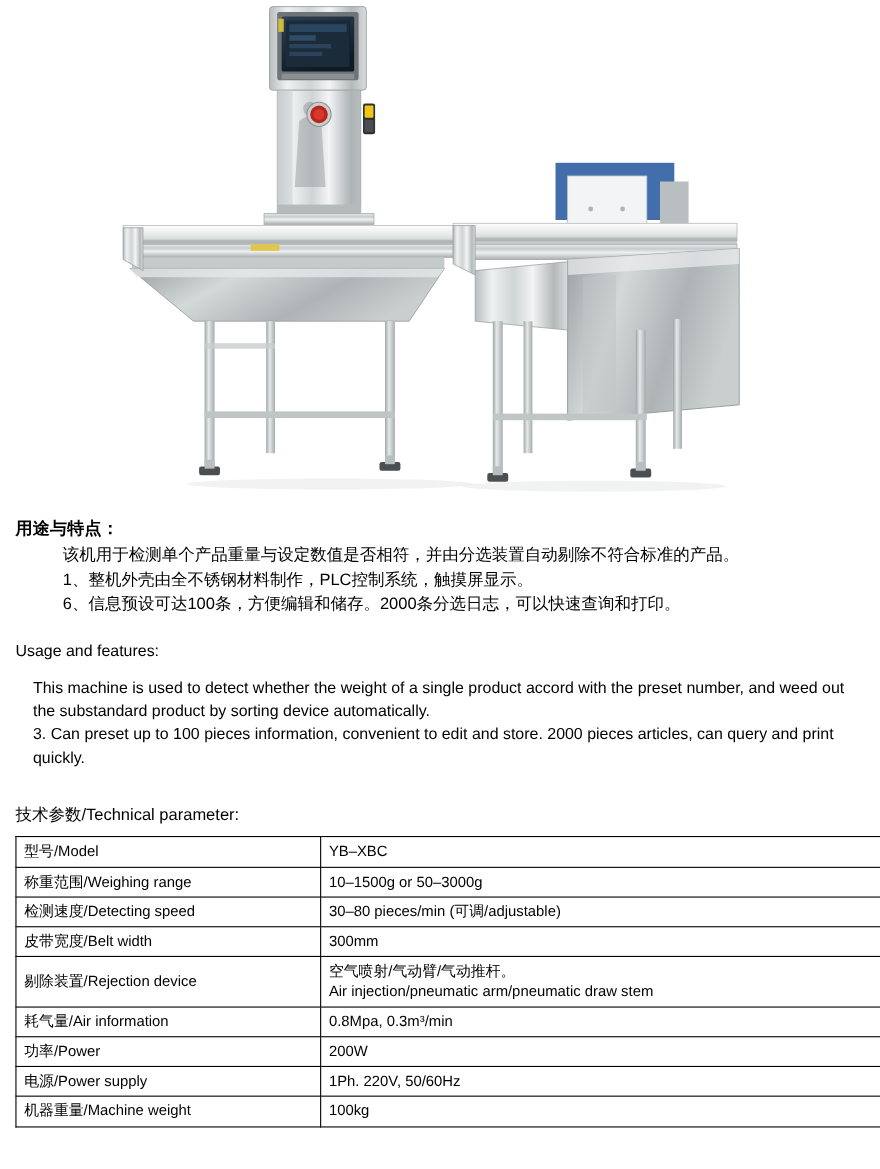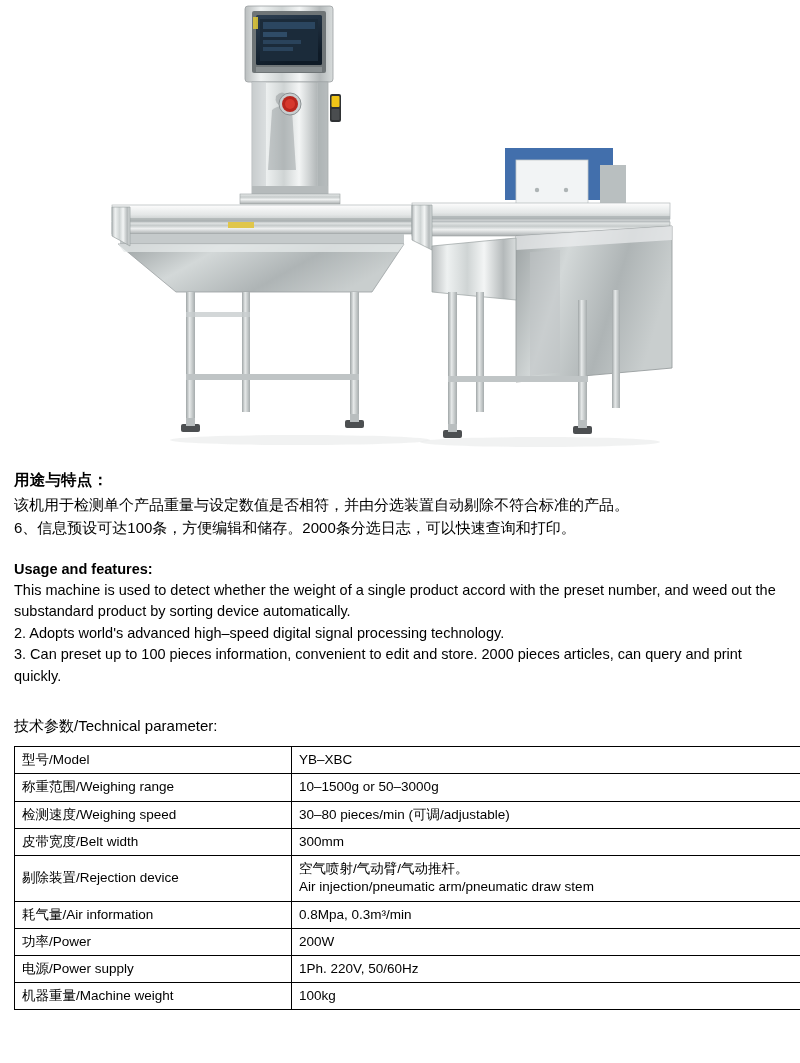--- a/index.html
+++ b/index.html
@@ -41,30 +41,30 @@
     font-weight: bold;
     font-size: 15.5px;
     margin: 0 0 3px 0;
     letter-spacing: 0.2px;
   }
   .para-cn {
     font-size: 15px;
     line-height: 1.5;
     margin: 0;
   }
-  .para-cn div { white-space: nowrap; }
+  .para-cn div { white-space: nowrap; margin-left: 43px; }
   .heading-en {
-    font-weight: bold;
+    font-weight: normal;
     font-size: 14.5px;
     margin: 22px 0 3px 0;
   }
   .para-en {
     font-size: 14.5px;
     line-height: 1.48;
-    margin: 0;
+    margin: 16px;
   }
   .heading-spec {
     font-weight: normal;
     font-size: 15px;
     margin: 30px 0 10px 0;
   }
 
   
   table.spec {
     border-collapse: collapse;
@@ -217,44 +217,44 @@
       <ellipse cx="300" cy="440" rx="130" ry="5" fill="#e8eaea" opacity="0.6"></ellipse>
       <ellipse cx="540" cy="442" rx="120" ry="5" fill="#e8eaea" opacity="0.6"></ellipse>
     </svg>
   </div>
 
   <div class="content">
 
     <h2 class="heading-cn">用途与特点：</h2>
     <div class="para-cn">
       <div>该机用于检测单个产品重量与设定数值是否相符，并由分选装置自动剔除不符合标准的产品。</div>
+      <div>1、整机外壳由全不锈钢材料制作，PLC控制系统，触摸屏显示。</div>
       <div>6、信息预设可达100条，方便编辑和储存。2000条分选日志，可以快速查询和打印。</div>
     </div>
 
     <h2 class="heading-en">Usage and features:</h2>
     <div class="para-en">
       <div>This machine is used to detect whether the weight of a single product accord with the preset number, and weed out the substandard product by sorting device automatically.</div>
-      <div>2. Adopts world's advanced high–speed digital signal processing technology.</div>
       <div>3. Can preset up to 100 pieces information, convenient to edit and store. 2000 pieces articles, can query and print quickly.</div>
     </div>
 
     <h2 class="heading-spec">技术参数/Technical parameter:</h2>
 
     <table class="spec">
       <tbody>
         <tr>
           <td class="k">型号/Model</td>
           <td class="v">YB–XBC</td>
         </tr>
         <tr>
           <td class="k">称重范围/Weighing range</td>
           <td class="v">10–1500g or 50–3000g</td>
         </tr>
         <tr>
-          <td class="k">检测速度/Weighing speed</td>
+          <td class="k">检测速度/Detecting speed</td>
           <td class="v">30–80 pieces/min (可调/adjustable)</td>
         </tr>
         <tr>
           <td class="k">皮带宽度/Belt width</td>
           <td class="v">300mm</td>
         </tr>
         <tr>
           <td class="k">剔除装置/Rejection device</td>
           <td class="v two-line">
             <div>空气喷射/气动臂/气动推杆。</div>

